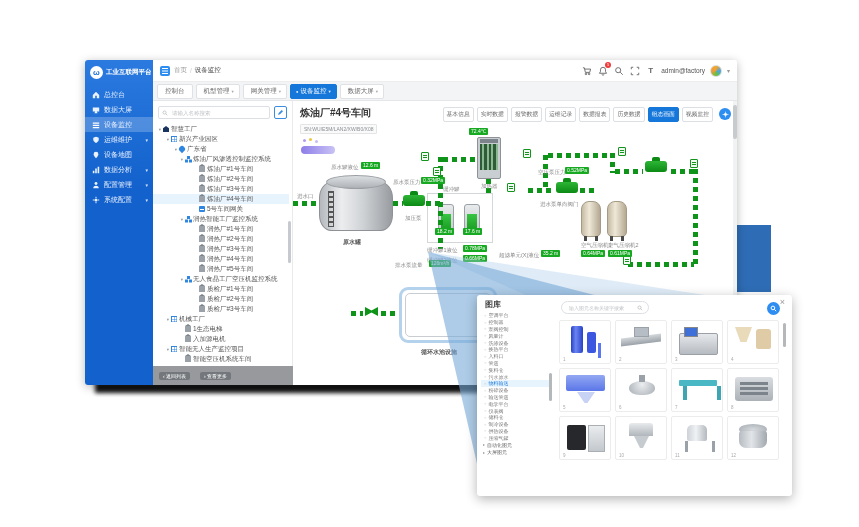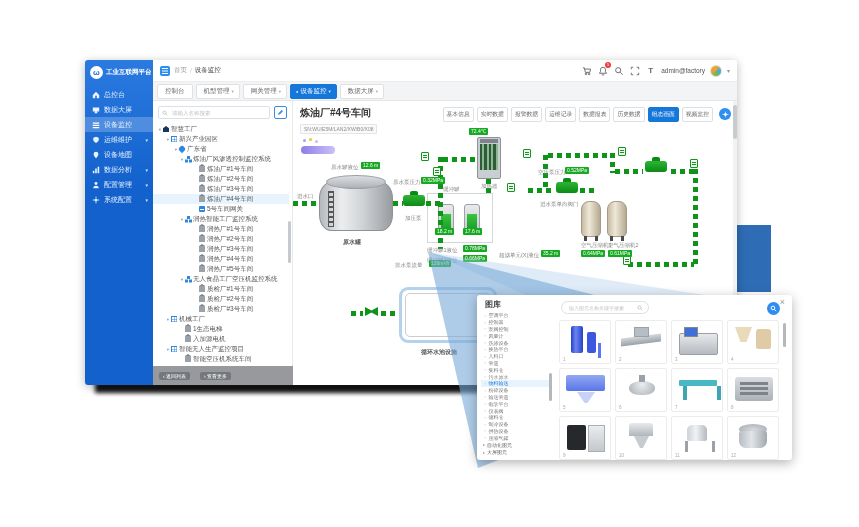--- a/index.html
+++ b/index.html
@@ -114,21 +114,21 @@
   .pool{position:absolute;left:106px;top:186px;width:98px;height:56px;border:3px solid #b5d2ec;border-radius:9px;background:#fff;}
   .pool:before{content:"";position:absolute;left:3px;top:3px;right:3px;bottom:3px;border:1px solid #c9ccd0;border-radius:5px;}
   .atank{position:absolute;top:100px;width:20px;height:36px;background:linear-gradient(90deg,#c6bba4,#efe8d8 40%,#b4a992);border:1px solid #a59a84;border-radius:8px 8px 5px 5px;}
   .atank:after{content:"";position:absolute;left:2px;right:2px;bottom:-5px;height:5px;border-left:3px solid #4a4a4a;border-right:3px solid #4a4a4a;}
 
   
   #deco{position:absolute;left:737px;top:225px;width:34px;height:67px;background:#2e6db5;z-index:1;}
   #wedge{position:absolute;left:0;top:0;z-index:4;pointer-events:none;}
 
   
-  #dlg{position:absolute;left:477px;top:295px;width:315px;height:165px;background:#fff;border-radius:3px;box-shadow:0 3px 12px rgba(0,0,0,.3);z-index:5;overflow:hidden;}
+  #dlg{position:absolute;left:477px;top:295px;width:315px;height:201px;background:#fff;border-radius:3px;box-shadow:0 3px 12px rgba(0,0,0,.3);z-index:5;overflow:hidden;}
   .dlg-title{position:absolute;left:8px;top:4px;font-size:8px;font-weight:bold;color:#444;}
   .dlg-close{position:absolute;right:7px;top:2px;font-size:9px;color:#999;cursor:pointer;}
   #cats{position:absolute;left:4px;top:17px;width:68px;height:152px;overflow:hidden;}
   .cat{display:flex;align-items:center;height:6.8px;font-size:5px;color:#777;cursor:pointer;white-space:nowrap;padding-left:3px;}
   .cat:before{content:"○";font-size:4px;color:#b9bcc0;margin-right:2px;}
   .cat.selected{background:#e7f3fd;color:#1677db;}
   .xcat{display:flex;align-items:center;height:7.5px;font-size:5px;color:#666;cursor:pointer;white-space:nowrap;}
   .xcat .xc{font-size:4px;color:#999;margin:0 2px;}
   .cat-thumb{position:absolute;left:72px;top:78px;width:3px;height:28px;background:#b5b8bb;border-radius:2px;}
   .dlg-search{position:absolute;left:84px;top:6px;width:88px;height:13px;border:1px solid #dcdfe3;border-radius:7px;display:flex;align-items:center;padding:0 5px;gap:2px;}

